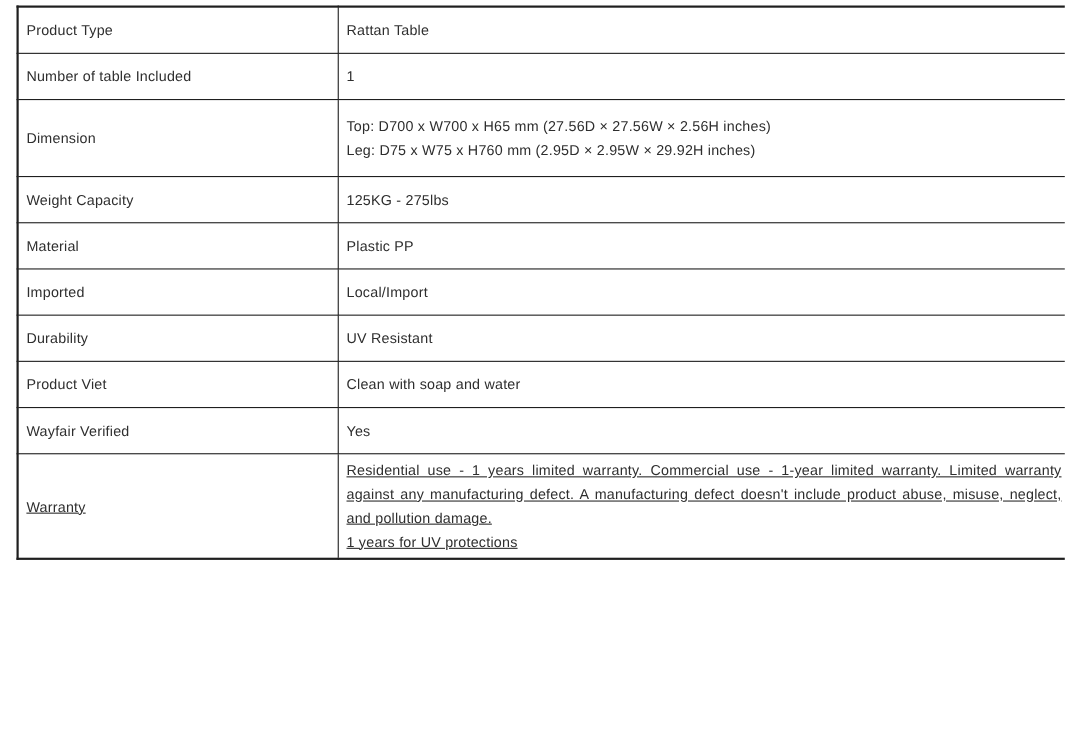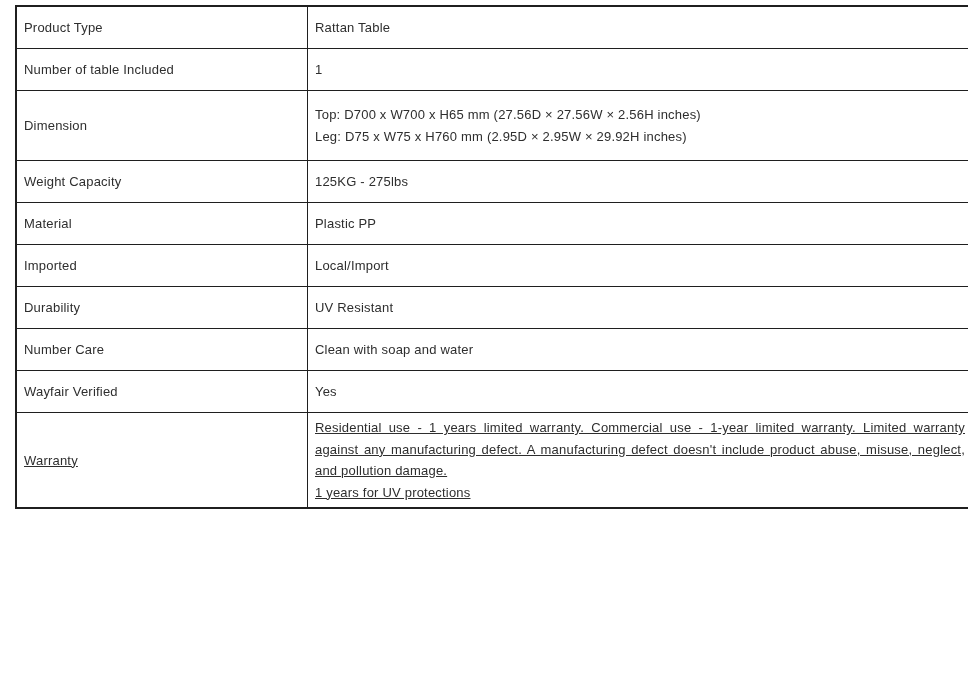--- a/index.html
+++ b/index.html
@@ -81,21 +81,21 @@
       </tr>
       <tr class="r-normal">
         <td class="label-cell">Imported</td>
         <td class="value-cell">Local/Import</td>
       </tr>
       <tr class="r-normal">
         <td class="label-cell">Durability</td>
         <td class="value-cell">UV Resistant</td>
       </tr>
       <tr class="r-normal">
-        <td class="label-cell">Number Care</td>
+        <td class="label-cell">Product Viet</td>
         <td class="value-cell">Clean with soap and water</td>
       </tr>
       <tr class="r-normal">
         <td class="label-cell">Wayfair Verified</td>
         <td class="value-cell">Yes</td>
       </tr>
       <tr class="r-warranty">
         <td class="label-cell">Warranty</td>
         <td class="value-cell warranty-value">Residential use - 1 years limited warranty. Commercial use - 1-year limited warranty. Limited warranty against any manufacturing defect. A manufacturing defect doesn't include product abuse, misuse, neglect, and pollution damage.
 1 years for UV protections</td>

